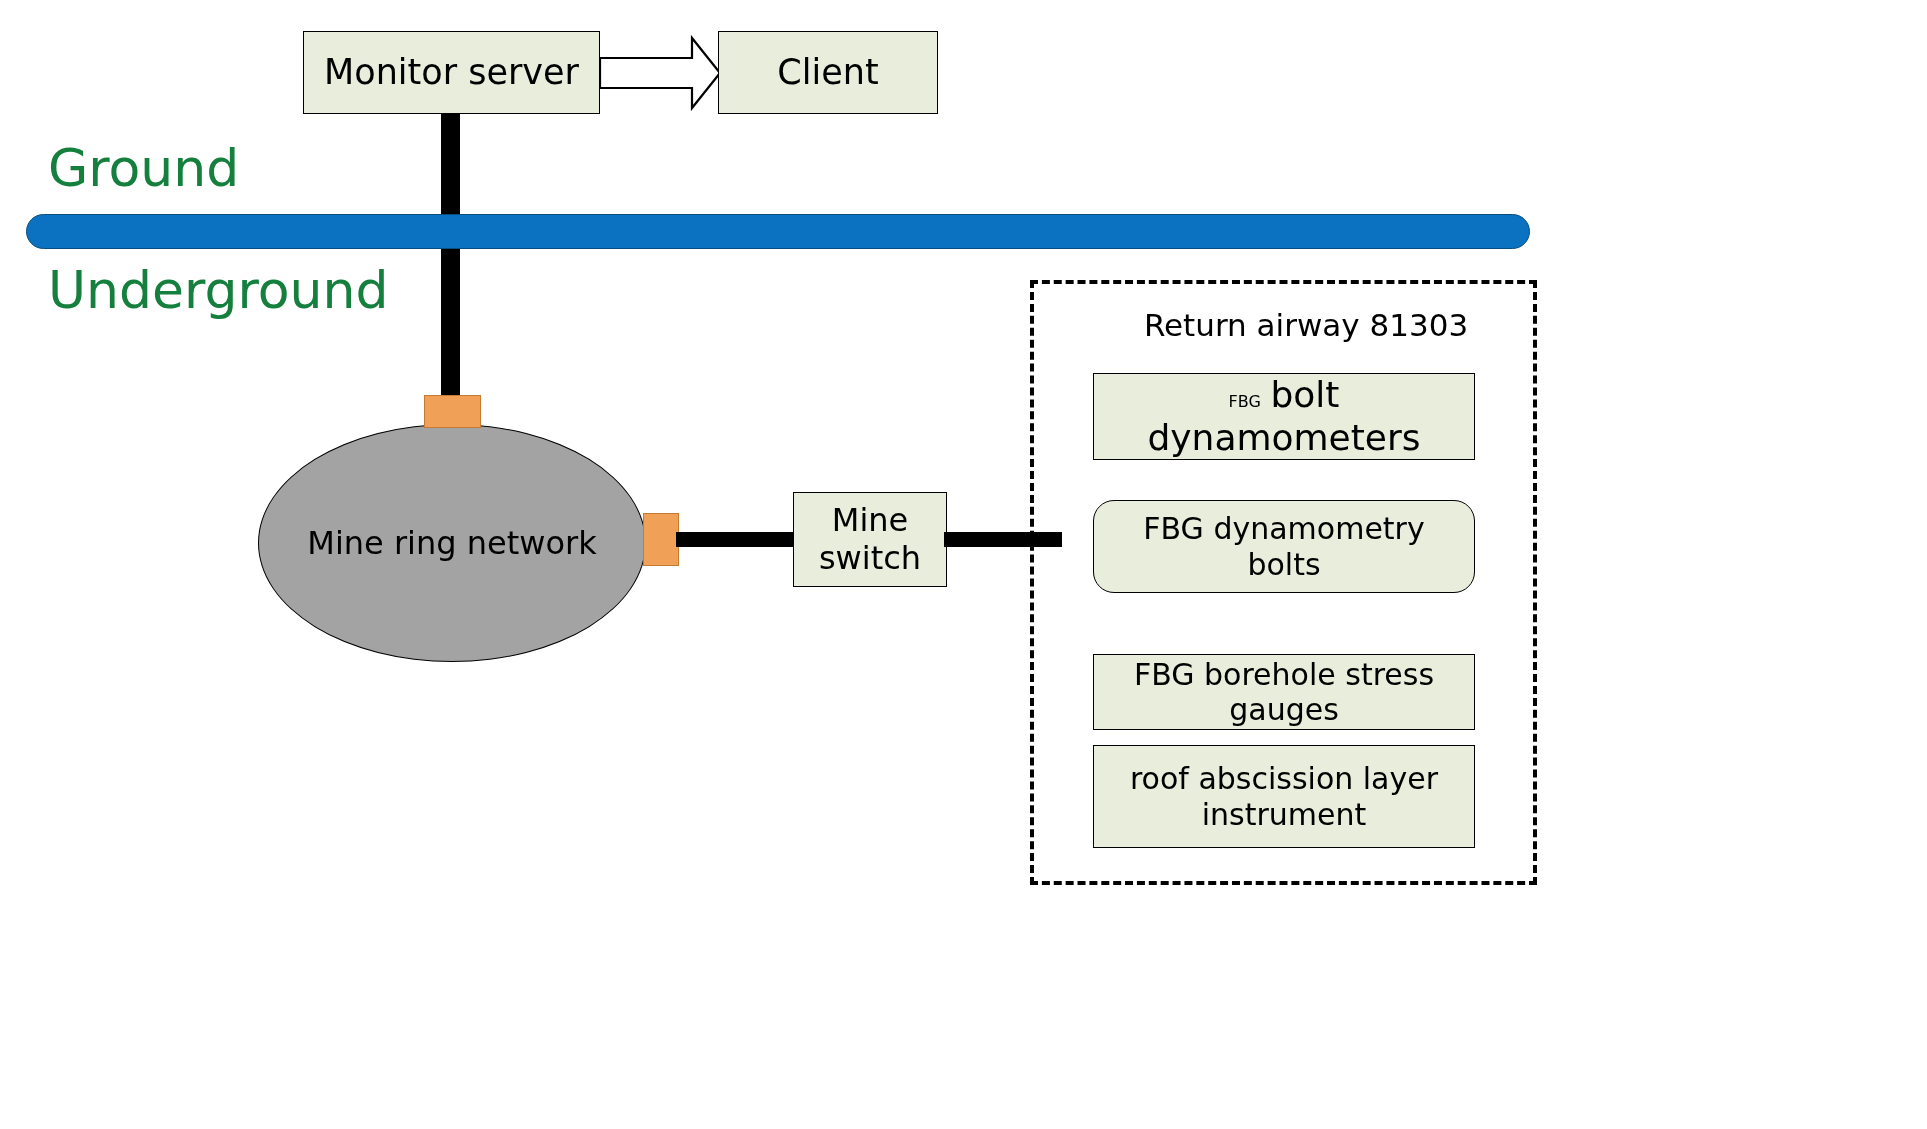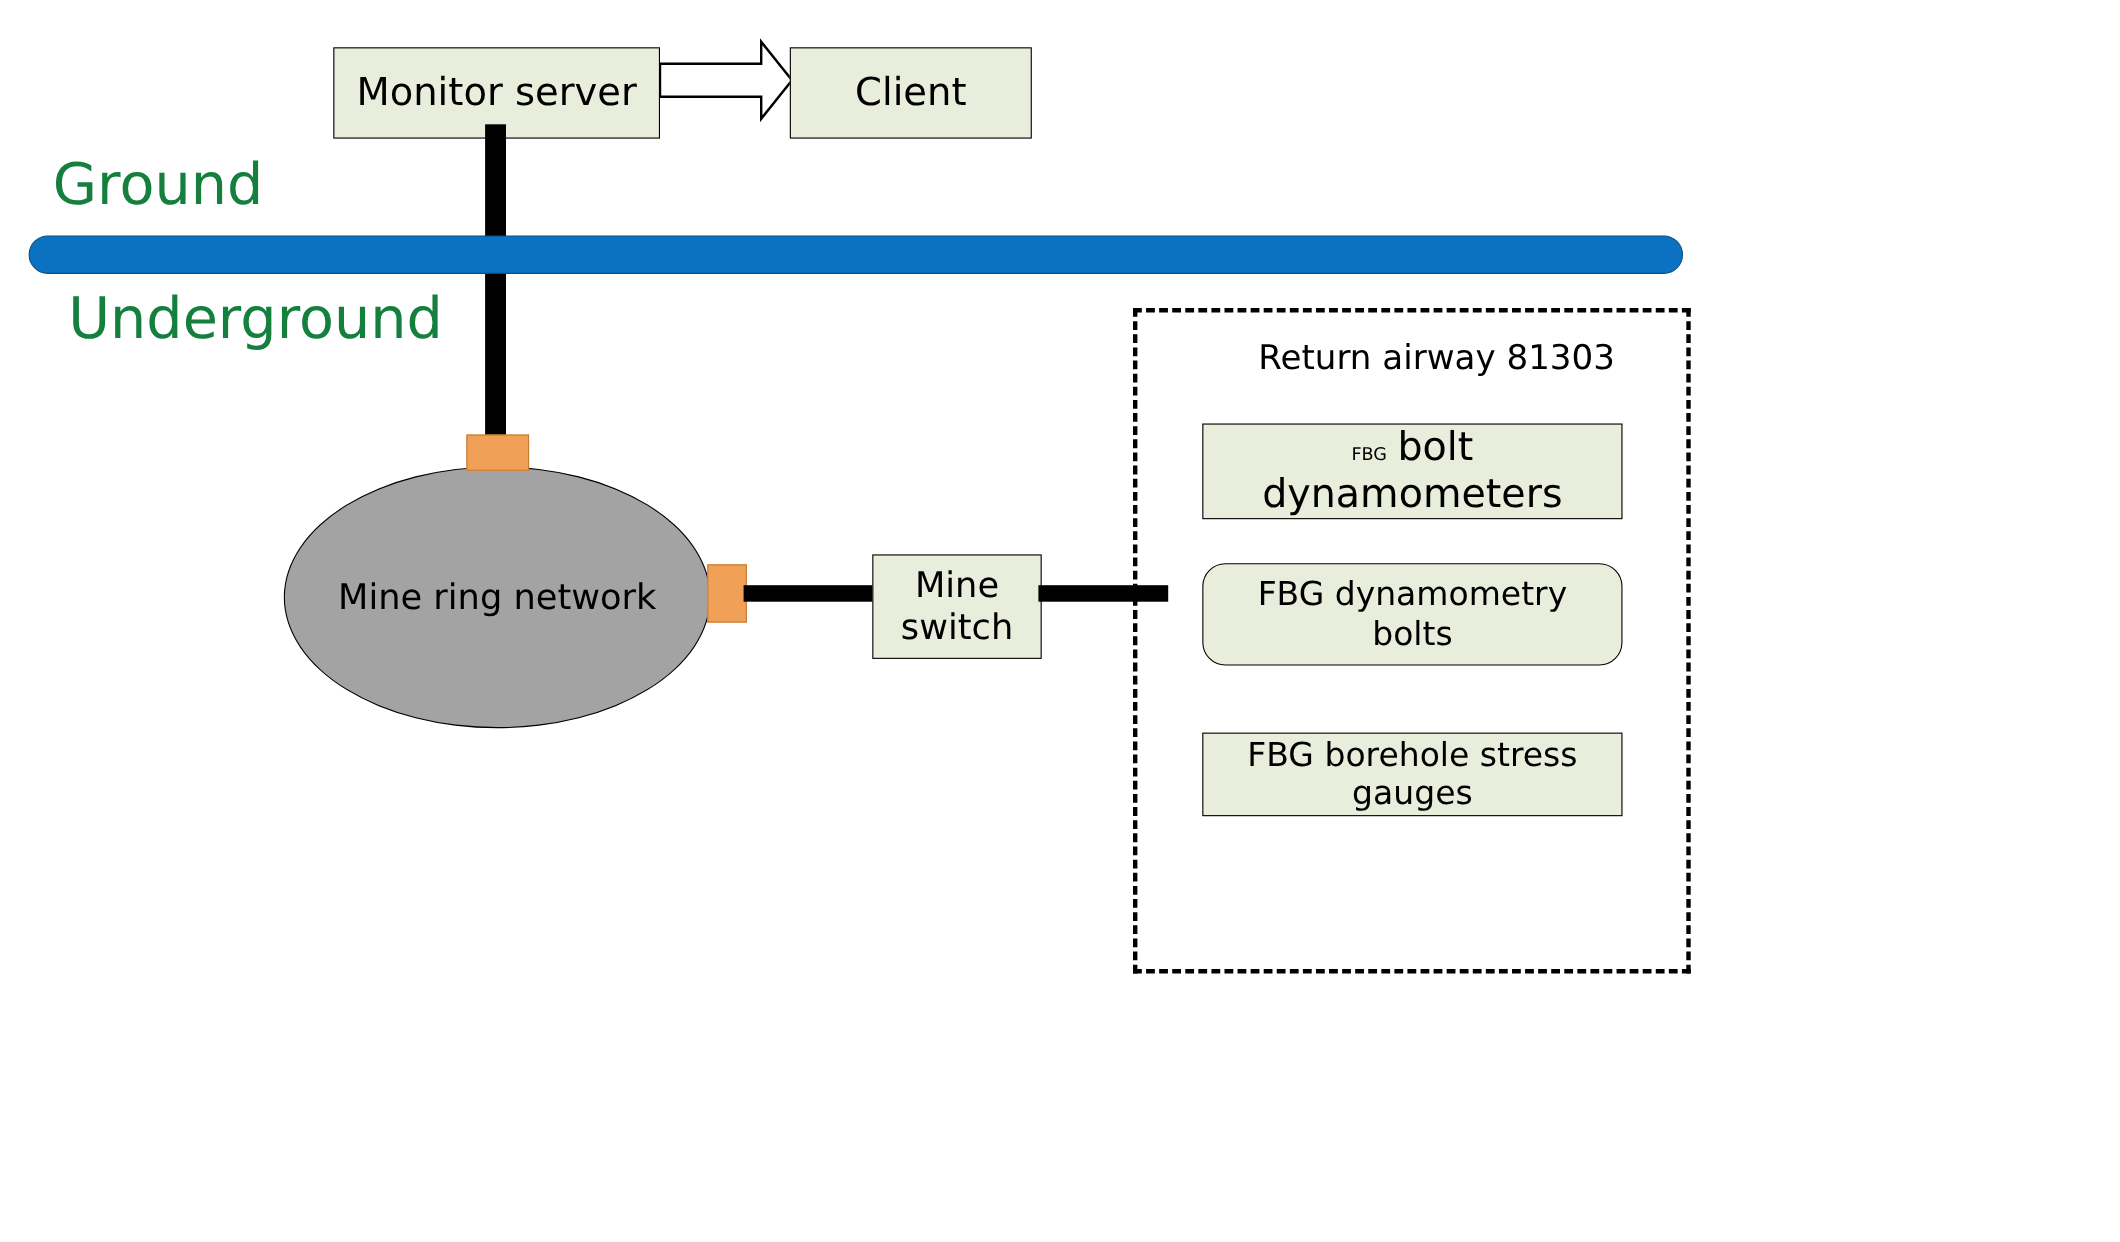--- a/index.html
+++ b/index.html
@@ -23,21 +23,20 @@
     position: absolute;
     background: #E8EDDC;
     border: 1.5px solid #000000;
     box-sizing: border-box;
     display: flex;
     align-items: center;
     justify-content: center;
     text-align: center;
     color: #000000;
     line-height: 1.18;
-    margin-top: 12px;
   }
   .thick-line {
     position: absolute;
     background: #000000;
   }
   .orange-conn {
     position: absolute;
     background: #F0A057;
     border: 1px solid #C57B33;
     box-sizing: border-box;
@@ -75,21 +74,21 @@
   #ground-bar {
     position: absolute;
     left: 26px; top: 214px; width: 1504px; height: 35px;
     background: #0A72C0;
     border: 1px solid #0A4E80;
     border-radius: 18px;
     box-sizing: border-box;
   }
 
   #ground-label   { left: 48px;  top: 142px; }
-  #underground-label { left: 48px; top: 264px; margin-left: 14px; }
+  #underground-label { left: 48px; top: 264px; }
 
   
   #ring-ellipse {
     position: absolute;
     left: 258px; top: 424px; width: 388px; height: 238px;
     background: #a3a3a3;
     border: 1.2px solid #000000;
     border-radius: 50%;
     box-sizing: border-box;
     display: flex;
@@ -186,14 +185,15 @@
   <div class="box device-box" id="device-0">
     <span>
       <span class="small-part">FBG</span><span>&nbsp;</span><span class="big-part">bolt dynamometers</span>
     </span>
   </div>
 
   <div class="box device-box" id="device-1">FBG dynamometry bolts</div>
 
   <div class="box device-box" id="device-2">FBG borehole stress gauges</div>
 
+  <div class="box device-box" id="device-3">roof abscission layer instrument</div>
 
 </div>
 
 </body></html>

